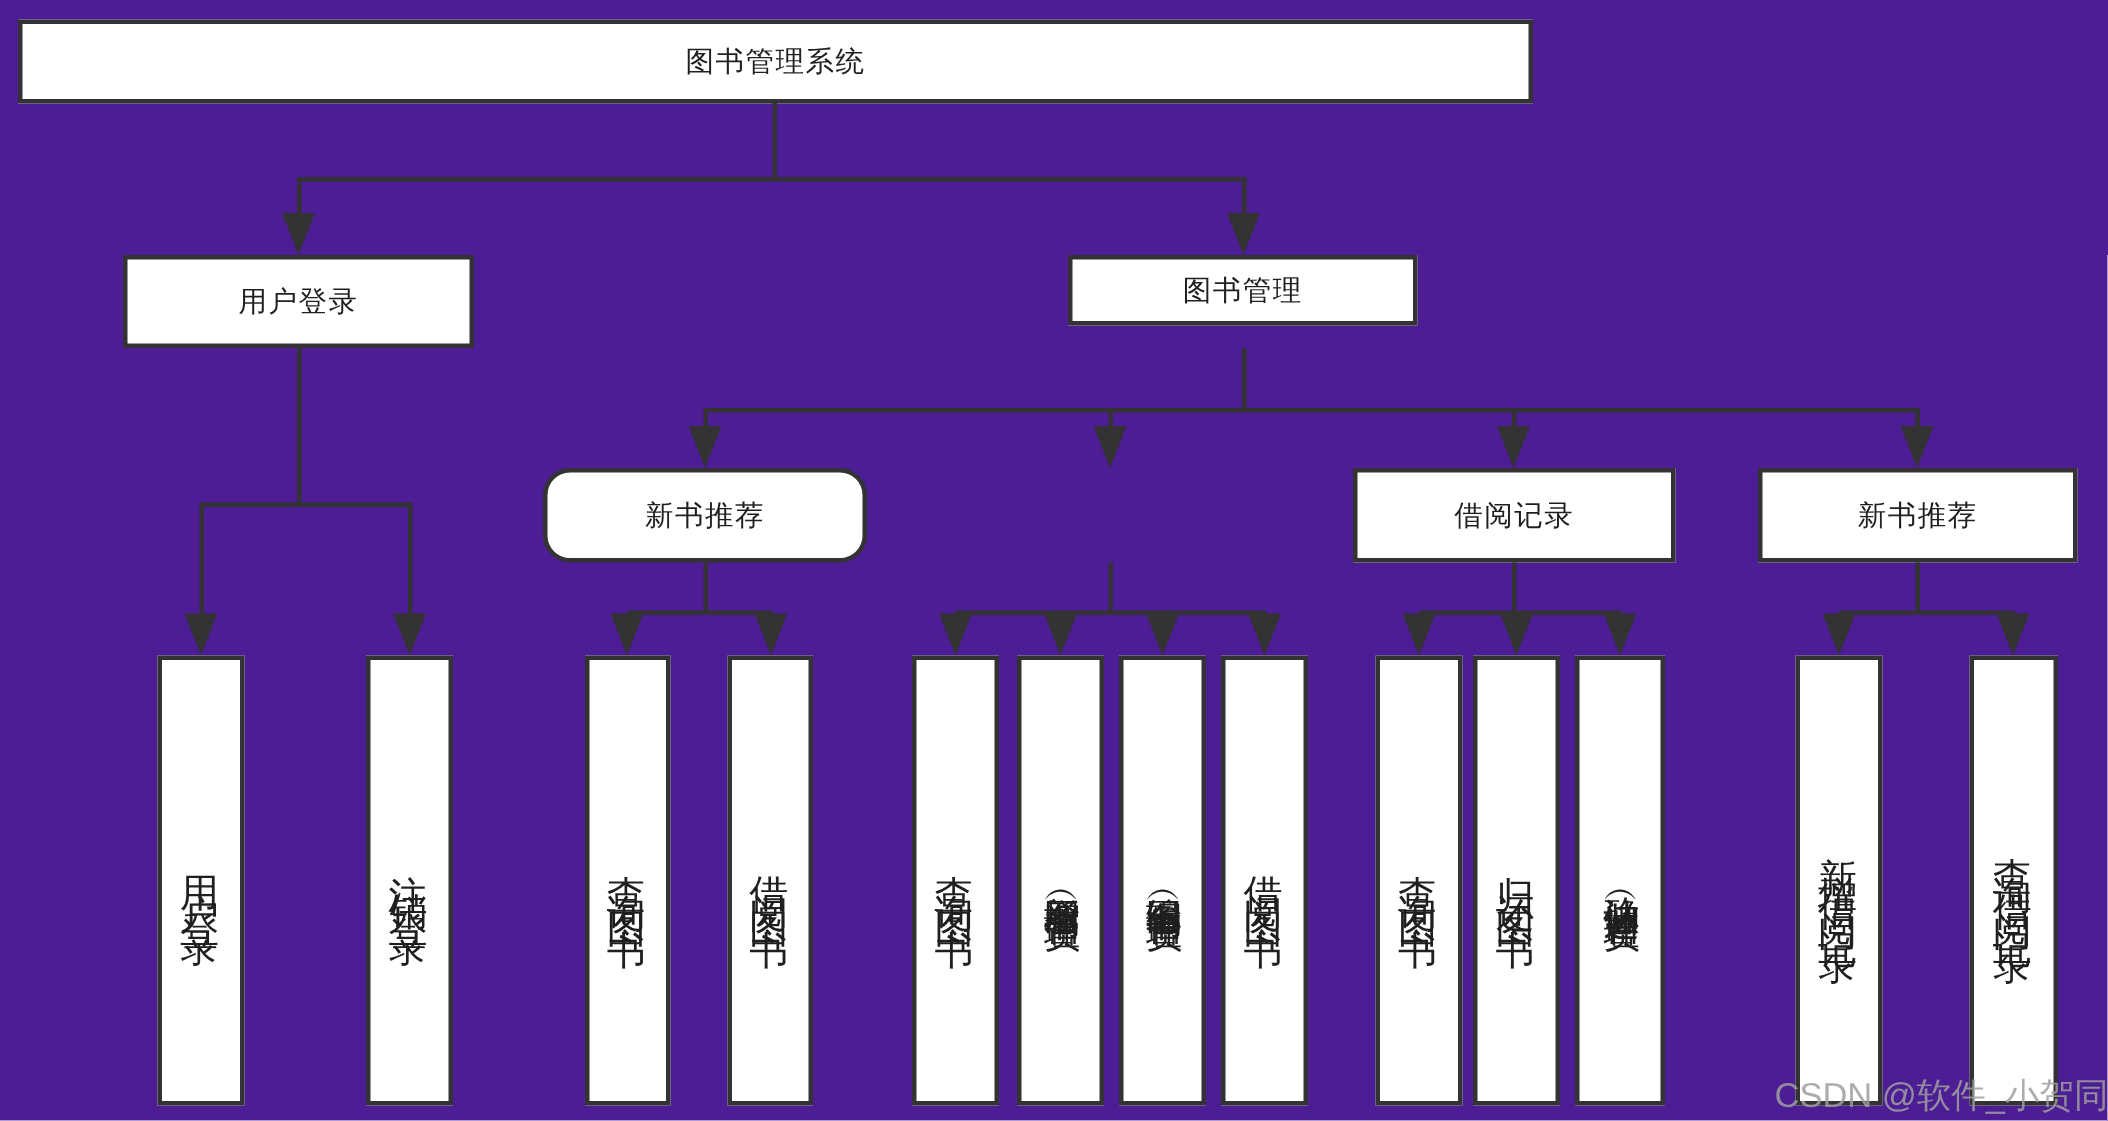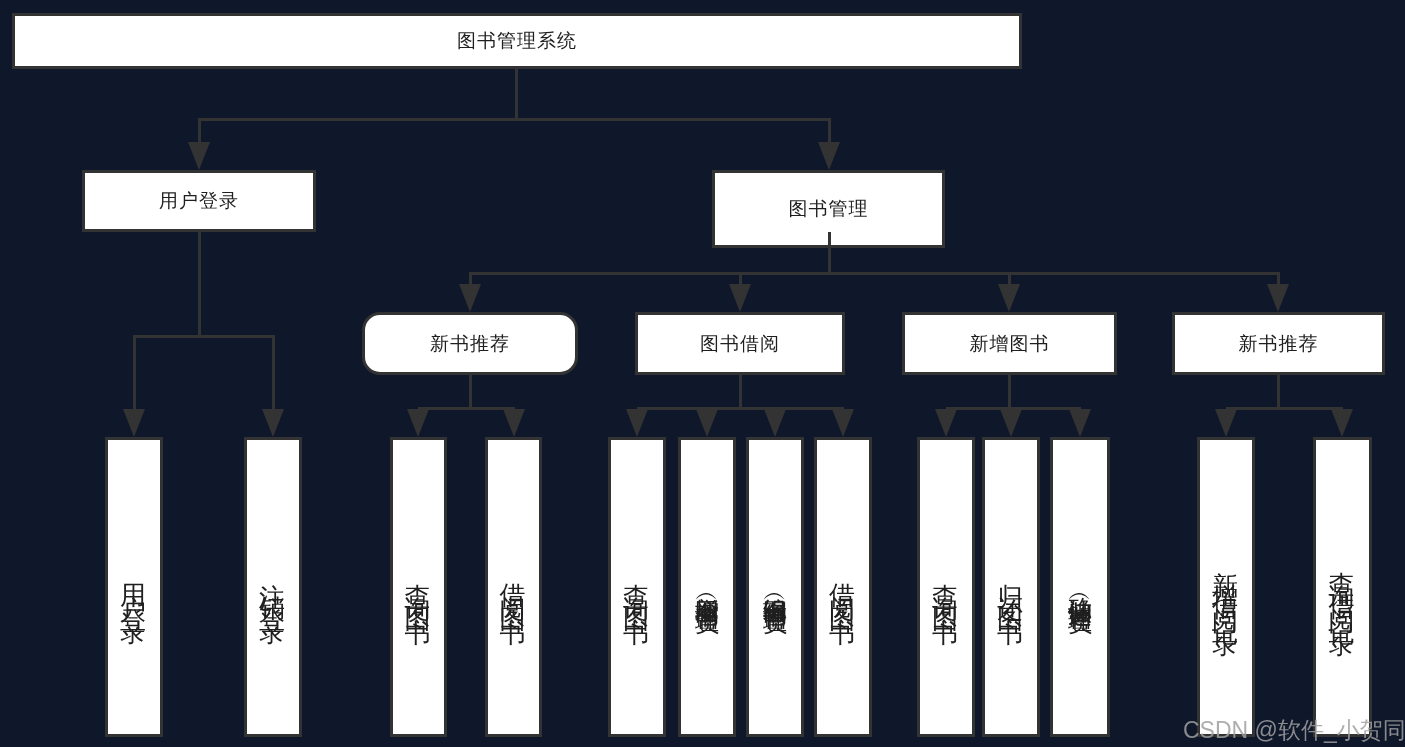--- a/index.html
+++ b/index.html
@@ -1,20 +1,20 @@
 <!DOCTYPE html>
 <html><head>
 <meta charset="utf-8">
 <style>
   html, body { margin: 0; padding: 0; background: #ffffff; }
   .canvas {
     position: relative;
     width: 1405px;
     height: 747px;
-    background: #0f172a;
+    background: #4c1d95;
     font-family: "Liberation Sans", sans-serif;
     overflow: hidden;
   }
   .hbox {
     position: absolute;
     box-sizing: border-box;
     border: 3px solid #333333;
     background: #ffffff;
     display: flex;
     align-items: center;
@@ -81,21 +81,21 @@
   <div class="line" style="left:515px; top:68px; width:3px; height:51px;"></div>
   <div class="line" style="left:198px; top:118px; width:633px; height:3px;"></div>
   <div class="line" style="left:198px; top:118px; width:3px; height:27px;"></div>
   <div class="arrow" style="left:188px; top:142px;"></div>
   <div class="line" style="left:828px; top:118px; width:3px; height:27px;"></div>
   <div class="arrow" style="left:818px; top:142px;"></div>
 
   <div class="hbox" style="left:82px; top:170px; width:234px; height:62px;">
     <span>用户登录</span>
   </div>
-  <div class="hbox" style="left:712px; top:170px; width:233px; height:78px;">
+  <div class="hbox" style="left:712px; top:170px; width:233px; height:47px;">
     <span>图书管理</span>
   </div>
 
   <div class="line" style="left:198px; top:232px; width:3px; height:104px;"></div>
   <div class="line" style="left:133px; top:335px; width:142px; height:3px;"></div>
   <div class="line" style="left:133px; top:335px; width:3px; height:76px;"></div>
   <div class="arrow" style="left:123px; top:409px;"></div>
   <div class="line" style="left:272px; top:335px; width:3px; height:76px;"></div>
   <div class="arrow" style="left:262px; top:409px;"></div>
 
@@ -113,25 +113,22 @@
   <div class="line" style="left:739px; top:272px; width:3px; height:15px;"></div>
   <div class="arrow" style="left:729px; top:284px;"></div>
   <div class="line" style="left:1008px; top:272px; width:3px; height:15px;"></div>
   <div class="arrow" style="left:998px; top:284px;"></div>
   <div class="line" style="left:1277px; top:272px; width:3px; height:15px;"></div>
   <div class="arrow" style="left:1267px; top:284px;"></div>
 
   <div class="hbox" style="left:362px; top:312px; width:216px; height:63px;border-radius:18px;">
     <span>新书推荐</span>
   </div>
-  <div class="hbox" style="left:635px; top:312px; width:210px; height:63px;">
-    <span>图书借阅</span>
-  </div>
   <div class="hbox" style="left:902px; top:312px; width:215px; height:63px;">
-    <span>新增图书</span>
+    <span>借阅记录</span>
   </div>
   <div class="hbox" style="left:1172px; top:312px; width:213px; height:63px;">
     <span>新书推荐</span>
   </div>
 
   <div class="line" style="left:469px; top:375px; width:3px; height:34px;"></div>
   <div class="line" style="left:418px; top:407px; width:97px; height:3px;"></div>
   <div class="arrow" style="left:407px; top:409px;"></div>
   <div class="arrow" style="left:503px; top:409px;"></div>
 

